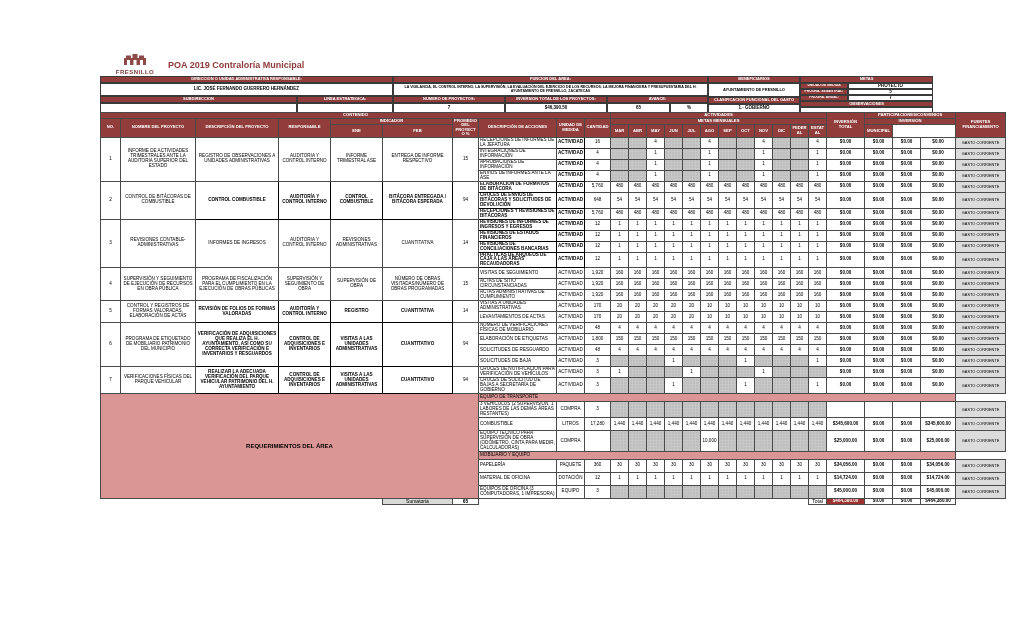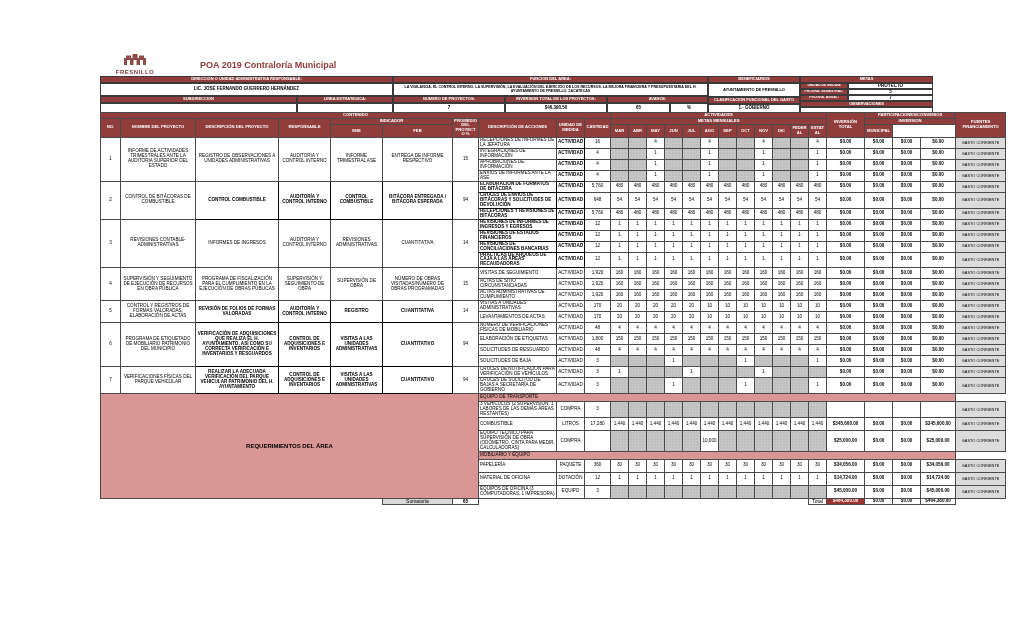--- a/index.html
+++ b/index.html
@@ -5,21 +5,21 @@
   html,body{margin:0;padding:0;}
   body{
     width:1024px;height:622px;background:#ffffff;position:relative;overflow:hidden;
     font-family:"Liberation Sans",sans-serif;color:#000;
   }
   
   #brandbar{position:absolute;left:112px;top:52px;height:26px;display:flex;align-items:center;gap:10px;}
   #logo{display:flex;flex-direction:column;align-items:center;line-height:1;}
   #logo .lg-text{font-size:6px;font-weight:bold;color:#7d3b3b;letter-spacing:.5px;}
   #logo .lg-rule{width:46px;height:1px;background:#7d3b3b;margin-top:1px;}
-  #doc-title{font-size:9px;font-weight:bold;color:#8e3a39;margin-left:32px;}
+  #doc-title{font-size:9px;font-weight:bold;color:#8e3a39;}
   
   #hdr{position:absolute;left:100px;top:76px;width:833px;height:37px;}
   .hc{position:absolute;box-sizing:border-box;border:1px solid #3a3a3a;overflow:hidden;
       display:flex;align-items:center;justify-content:center;text-align:center;line-height:1.05;}
   .mh{background:#903d3c;color:#fff;font-weight:bold;font-size:4px;}
   .wv{background:#fff;font-size:4.5px;font-weight:bold;}
   
   #tblwrap{position:absolute;left:100px;top:112px;width:905px;}
   table{border-collapse:collapse;table-layout:fixed;width:905px;}
   td,th{box-sizing:border-box;border:1px solid #4a4a4a;padding:0 1px;overflow:hidden;

